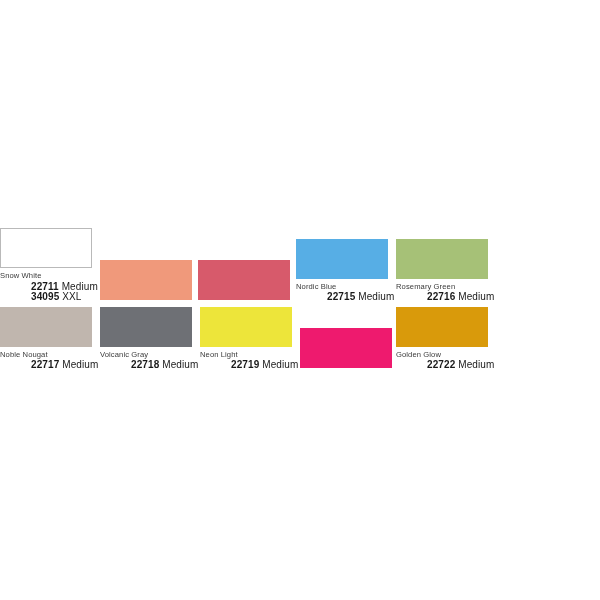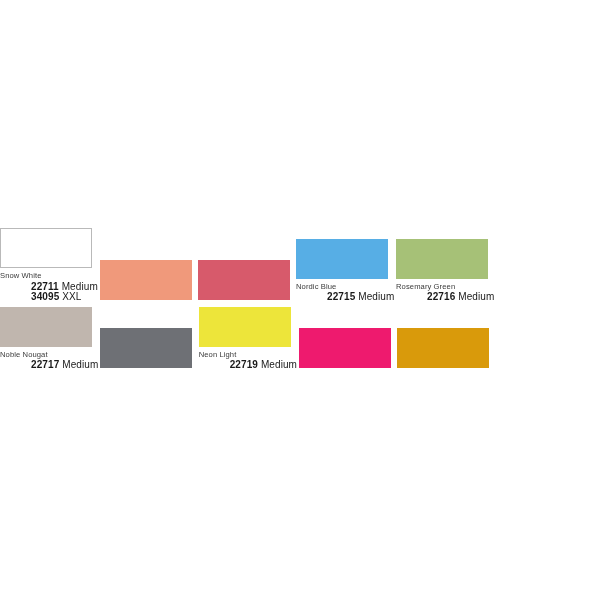--- a/index.html
+++ b/index.html
@@ -114,28 +114,36 @@
     <div class="swatch-row row-two-offset">
       <div class="swatch-cell">
         <div class="swatch-chip" style="background: rgb(192, 182, 174);"></div>
         <div class="swatch-labels">
           <div class="swatch-name">Noble Nougat</div>
           <div class="swatch-code"><span class="num">22717</span> <span class="size">Medium</span></div>
         </div>
       </div>
       <div class="swatch-cell">
         <div class="swatch-chip" style="background: rgb(110, 112, 117);"></div>
+        <div class="swatch-labels">
+          <div class="swatch-name">Volcanic Gray</div>
+          <div class="swatch-code"><span class="num">22718</span> <span class="size">Medium</span></div>
+        </div>
       </div>
       <div class="swatch-cell">
         <div class="swatch-chip" style="background: rgb(237, 229, 58);"></div>
         <div class="swatch-labels">
           <div class="swatch-name">Neon Light</div>
           <div class="swatch-code"><span class="num">22719</span> <span class="size">Medium</span></div>
         </div>
       </div>
       <div class="swatch-cell">
         <div class="swatch-chip" style="background: rgb(238, 26, 110);"></div>
       </div>
       <div class="swatch-cell">
         <div class="swatch-chip" style="background: rgb(217, 154, 11);"></div>
+        <div class="swatch-labels">
+          <div class="swatch-name">Golden Glow</div>
+          <div class="swatch-code"><span class="num">22722</span> <span class="size">Medium</span></div>
+        </div>
       </div>
     </div>
   </div>
 
 </body></html>

